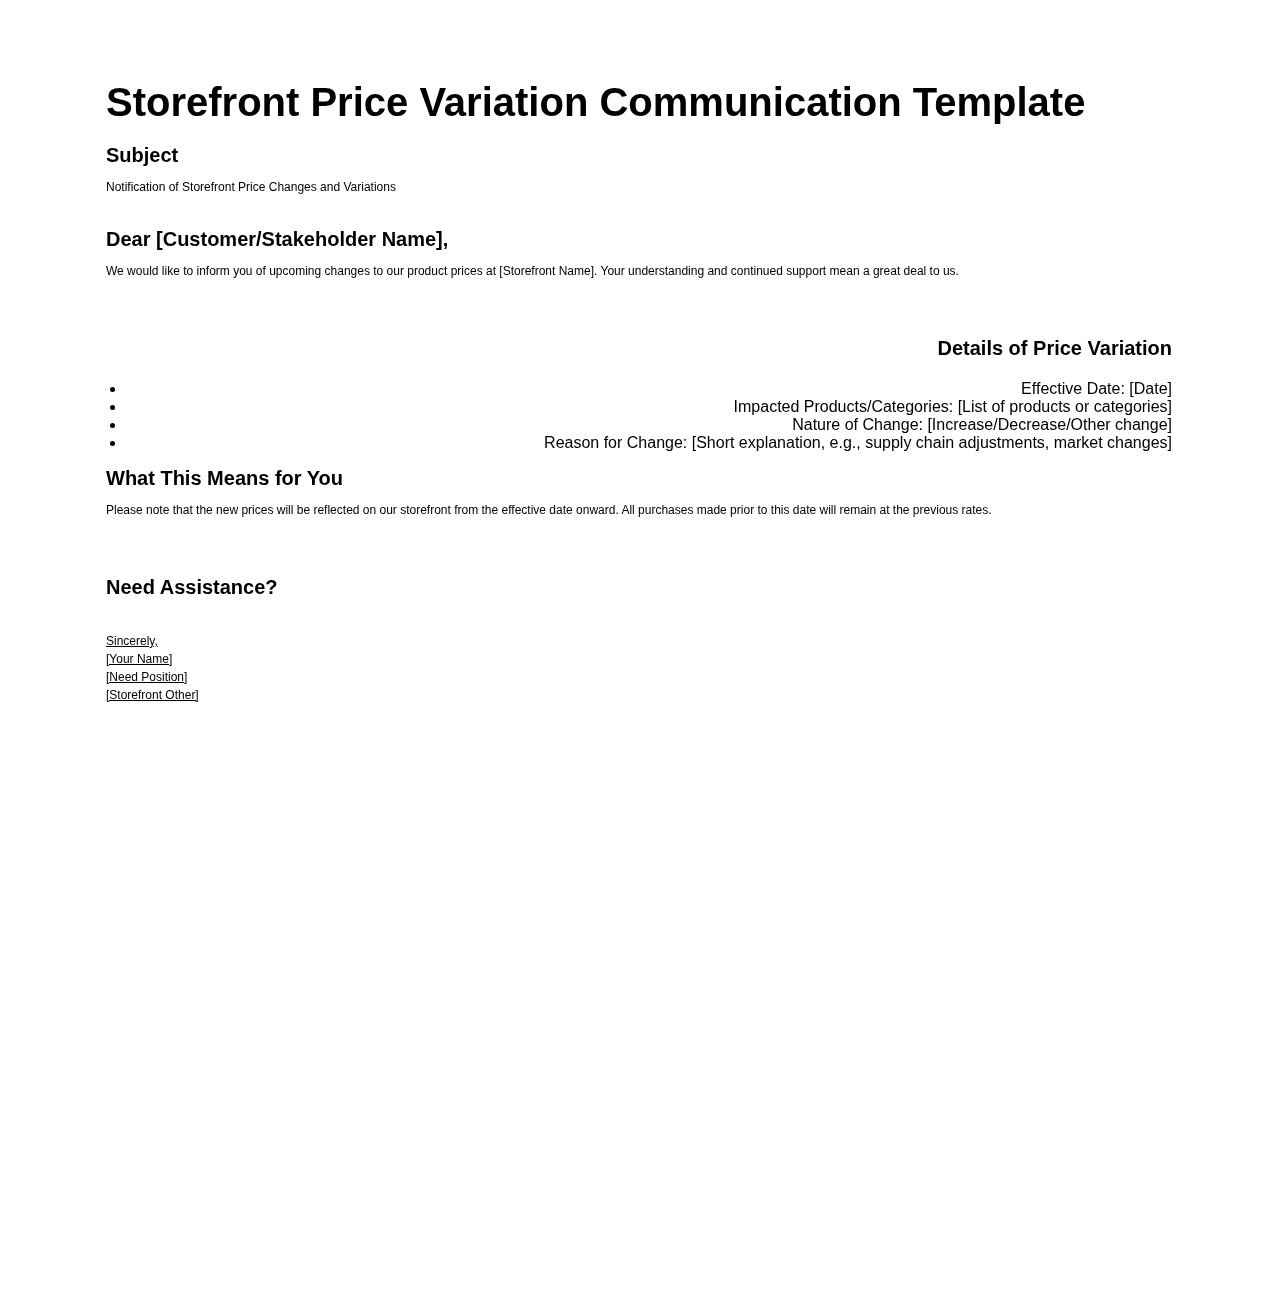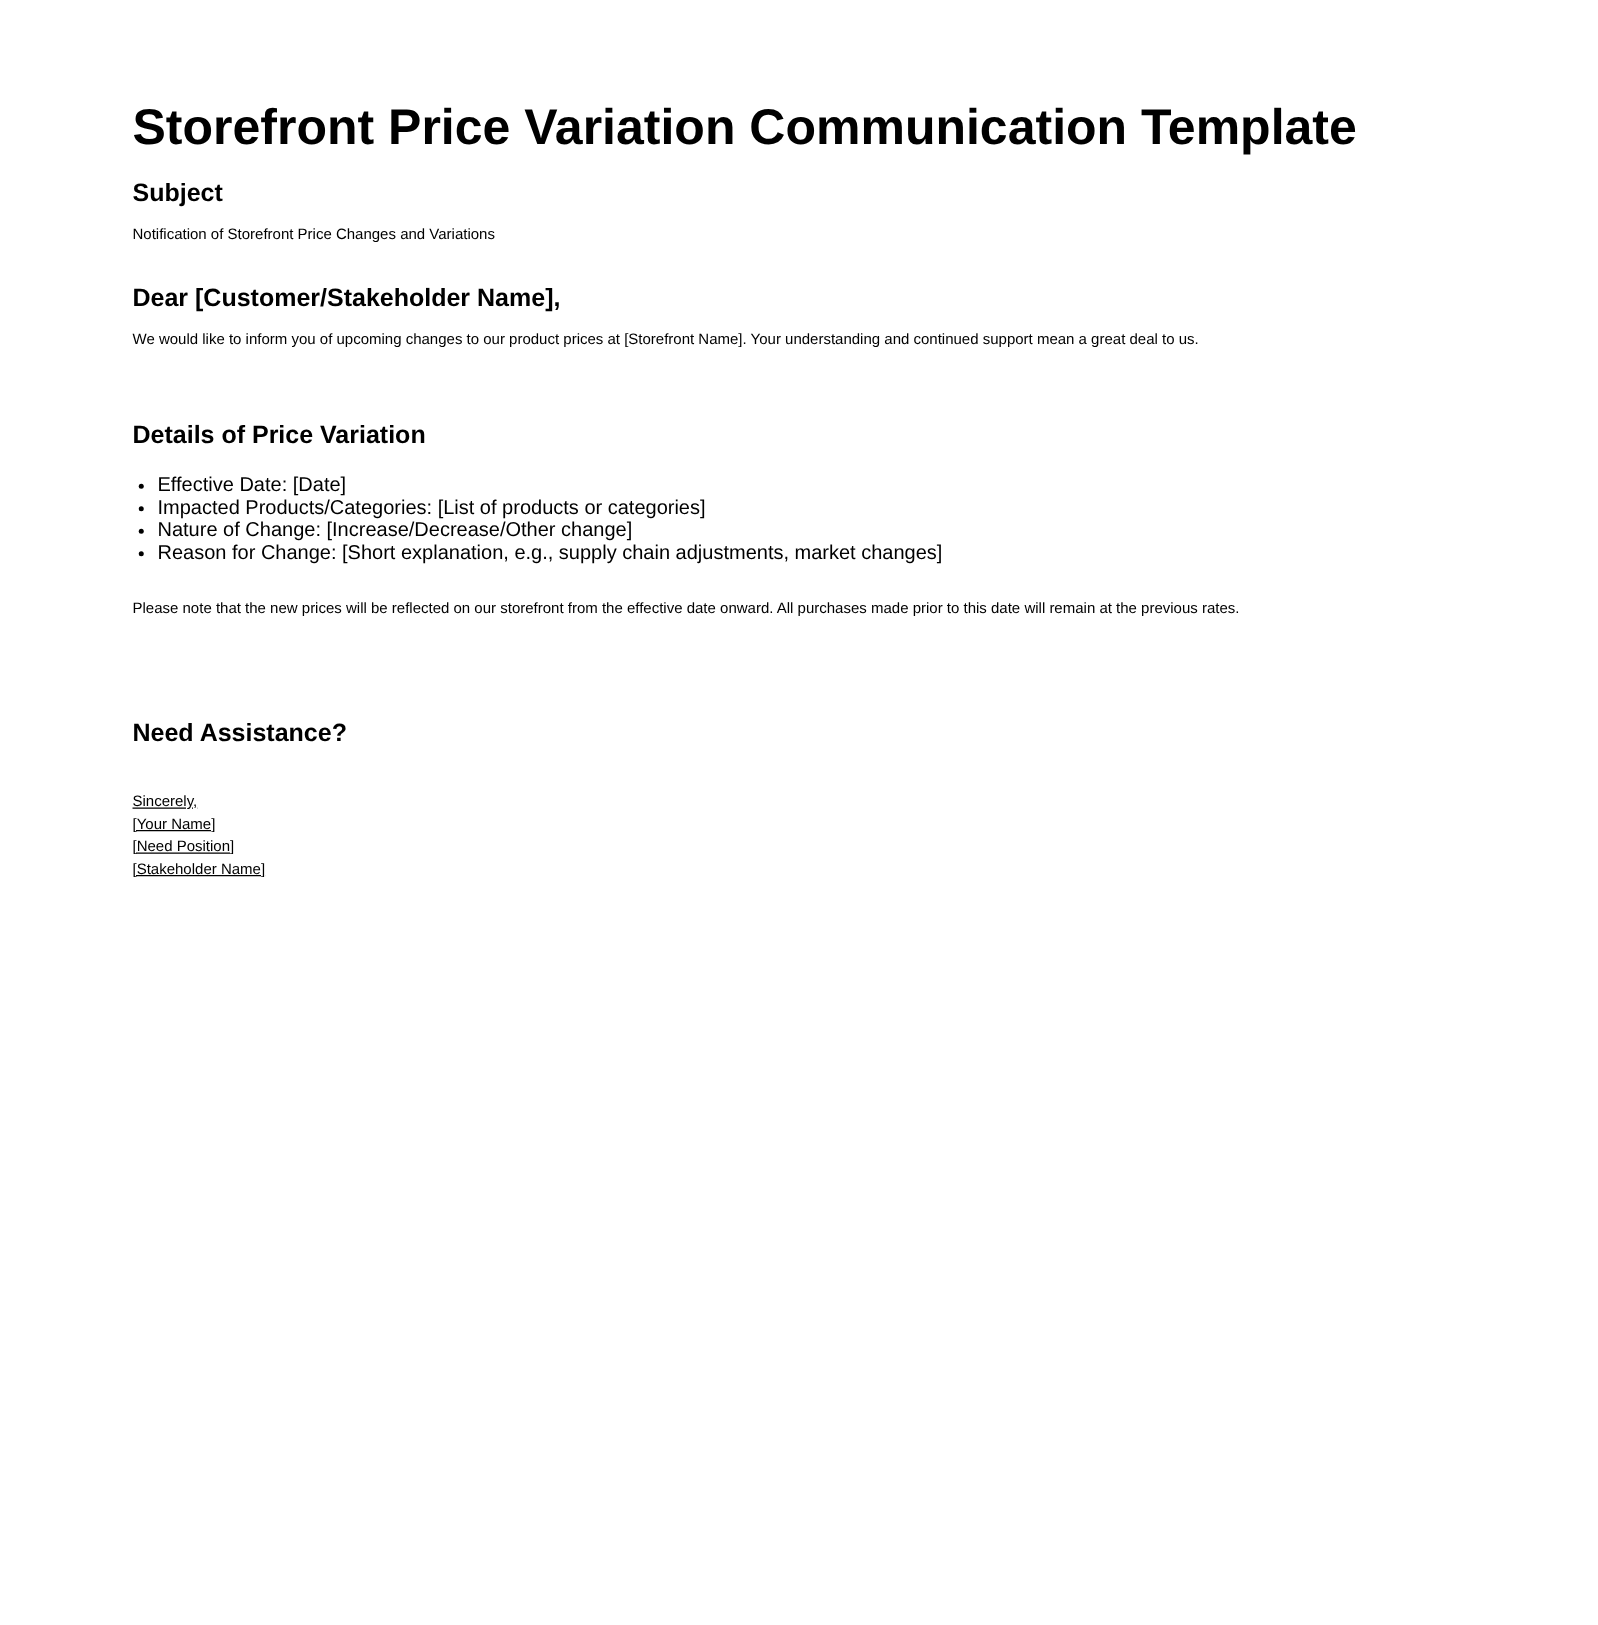--- a/index.html
+++ b/index.html
@@ -41,21 +41,21 @@
       margin: 0;
       line-height: 24px;
     }
     p {
       font-size: 12px;
       margin: 0;
       line-height: 25px;
     }
     .sec-subject { top: 143px; }
     .sec-dear { top: 227px; }
-    .sec-details { top: 336px; }
+    .sec-details { top: 336px; text-align: right; }
     .sec-means { top: 466px; }
     .sec-assist { top: 575px; }
     .sec-subject p, .sec-dear p, .sec-means p, .sec-assist p {
       margin-top: 8px;
     }
     ul {
       margin: 20px 0 0 0;
       padding-left: 20px;
       font-size: 16px;
       line-height: 18px;
@@ -95,26 +95,27 @@
     <h2>Details of Price Variation</h2>
     <ul>
       <li>Effective Date: [Date]</li>
       <li>Impacted Products/Categories: [List of products or categories]</li>
       <li>Nature of Change: [Increase/Decrease/Other change]</li>
       <li>Reason for Change: [Short explanation, e.g., supply chain adjustments, market changes]</li>
     </ul>
   </div>
 
   <div class="section sec-means">
+    <h2>What This Means for You</h2>
     <p>Please note that the new prices will be reflected on our storefront from the effective date onward. All purchases made prior to this date will remain at the previous rates.</p>
   </div>
 
   <div class="section sec-assist">
     <h2>Need Assistance?</h2>
   </div>
 
   <div class="signature">
     <div>Sincerely,</div>
     <div>[Your Name]</div>
     <div>[Need Position]</div>
-    <div>[Stakeholder Name]</div>
+    <div>[Storefront Other]</div>
   </div>
 </div>
 
 </body></html>

